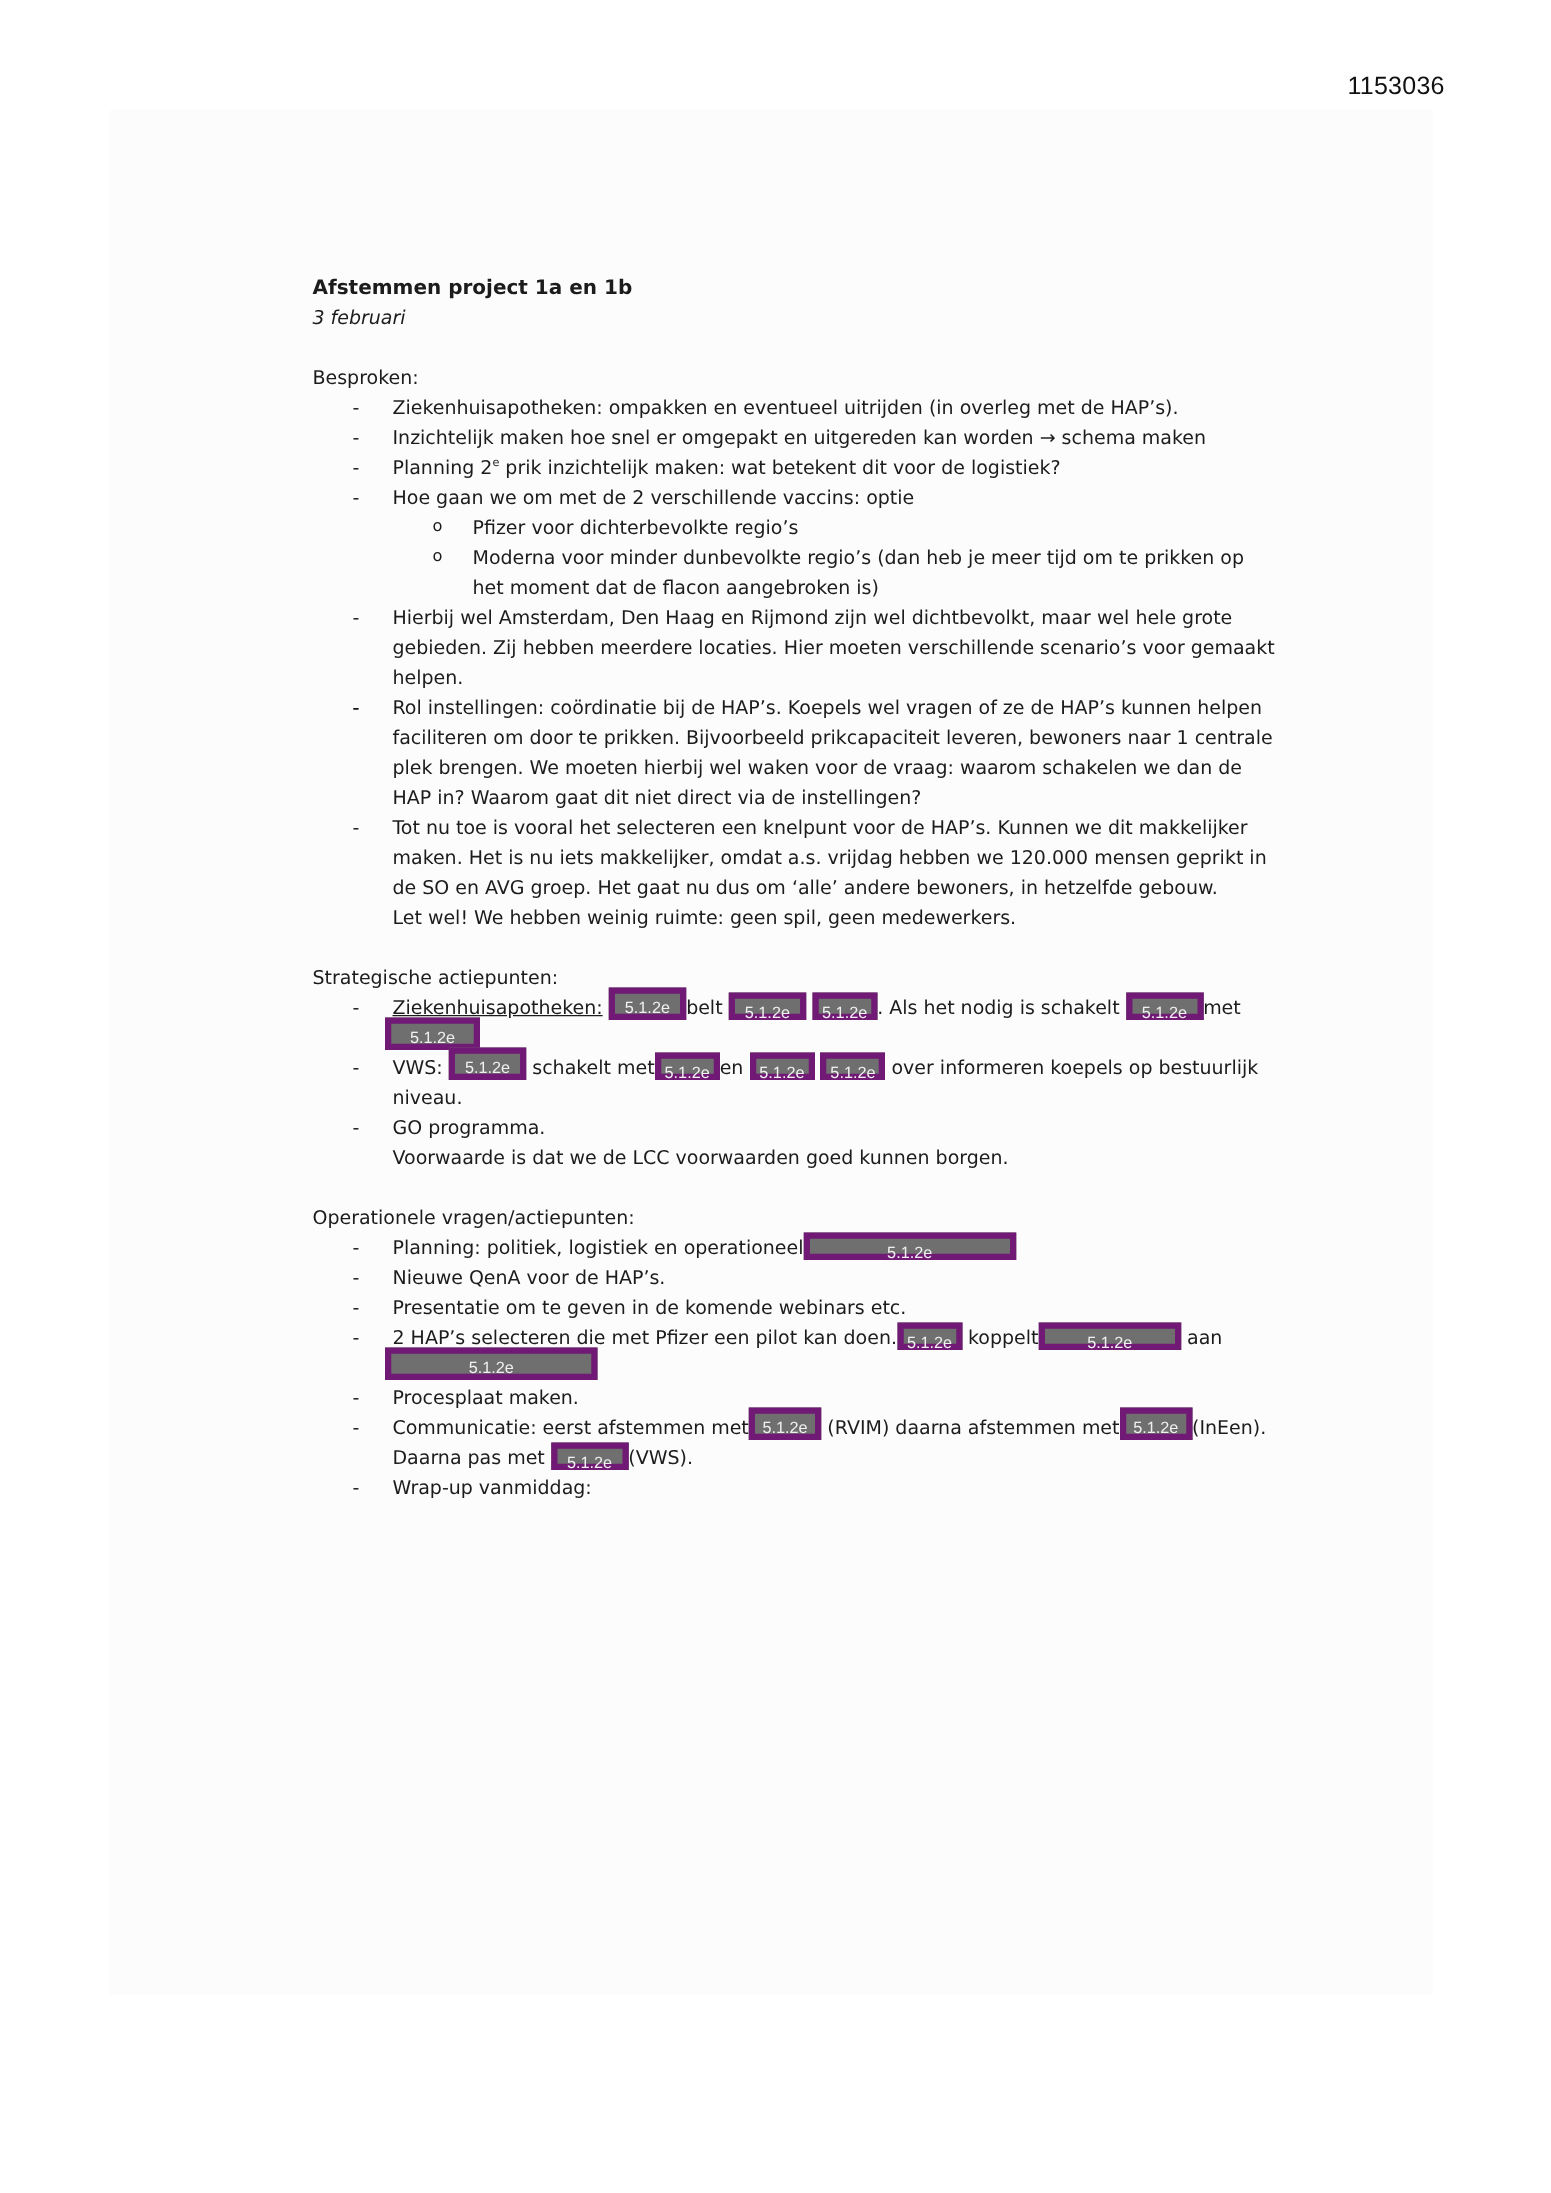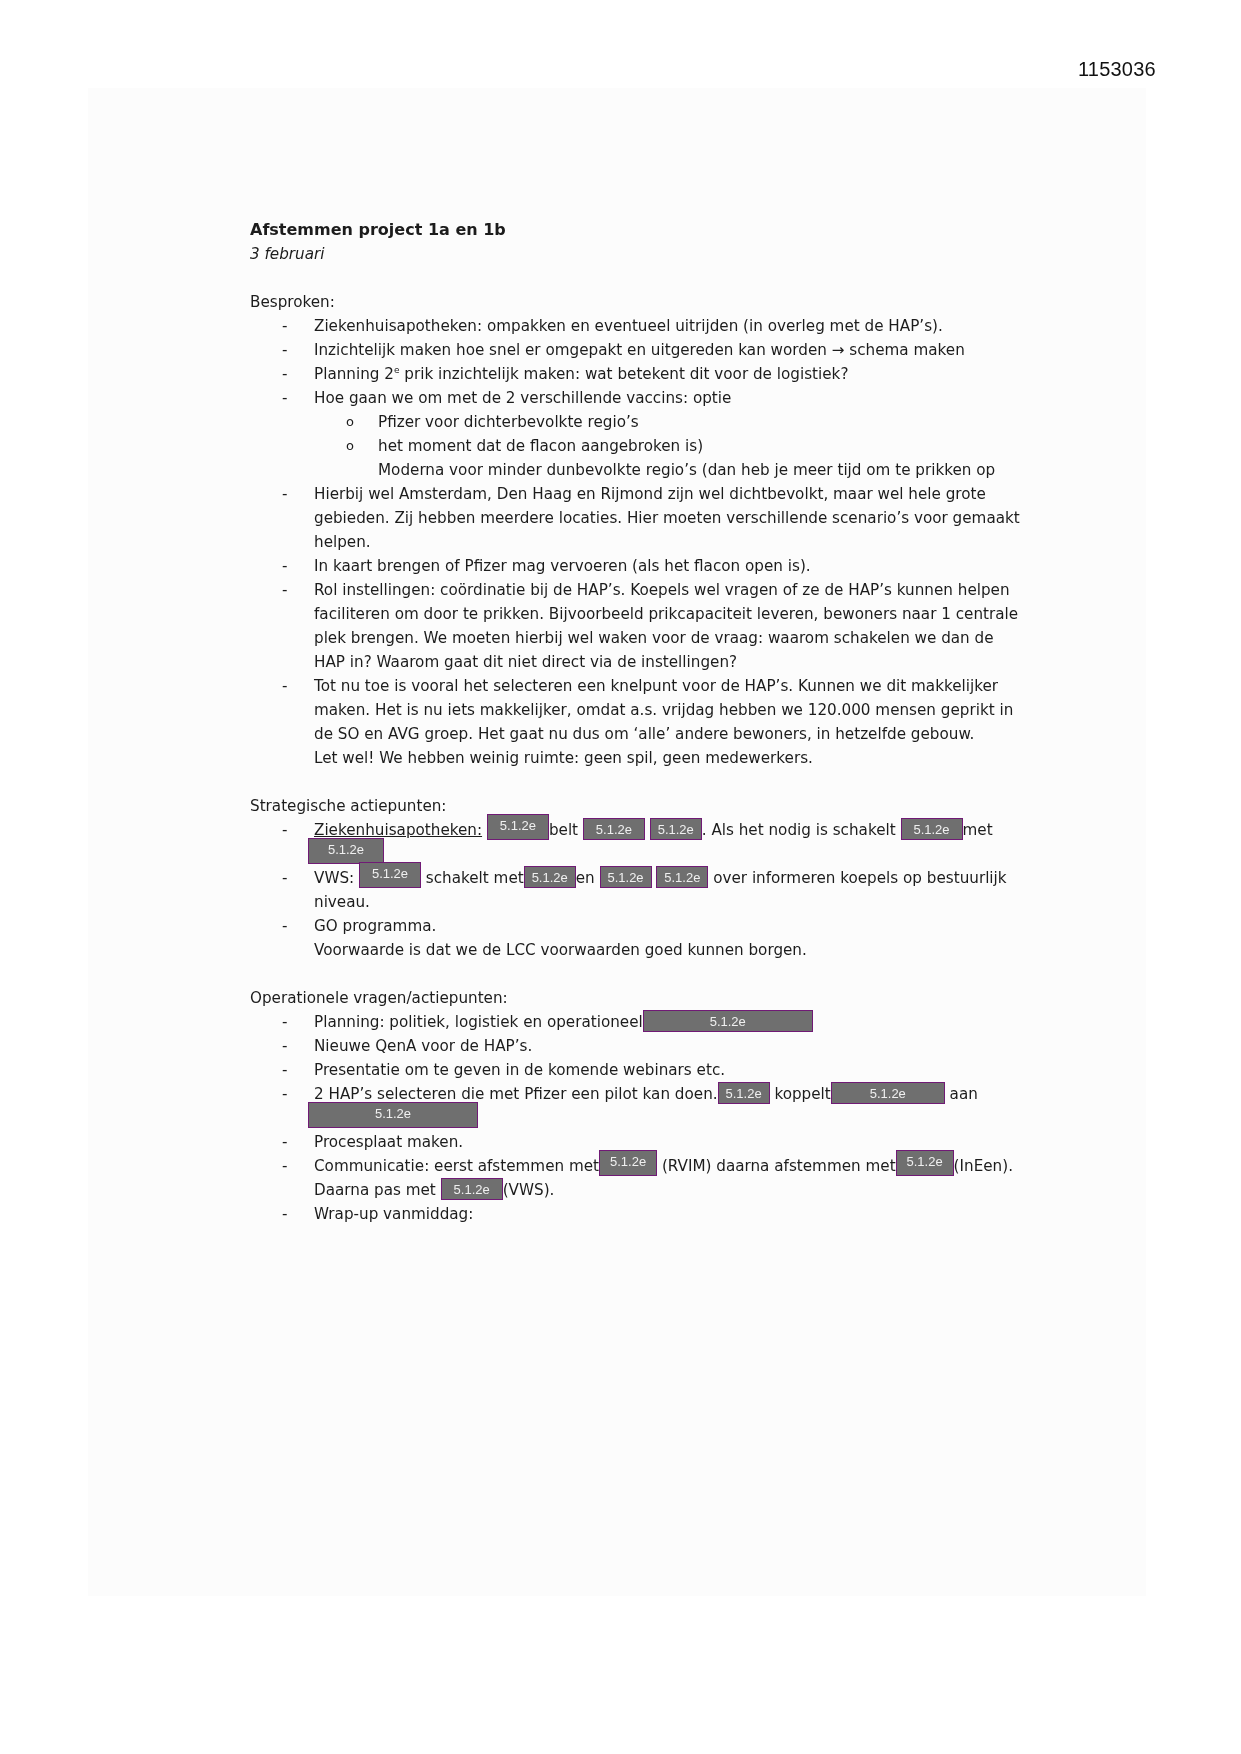--- a/index.html
+++ b/index.html
@@ -16,21 +16,21 @@
     ul.dash { list-style: none; margin: 0; padding: 0; }
     ul.dash > li { position: relative; padding-left: 64px; line-height: 24px; }
     ul.dash > li > .bullet { position: absolute; left: 32px; top: 0; }
     ul.sub { list-style: none; margin: 0; padding: 0; }
     ul.sub > li { position: relative; padding-left: 64px; line-height: 24px; }
     ul.sub > li > .bullet { position: absolute; left: 32px; top: 0; font-size: 13px; }
     .line { display: block; }
     .redact { display: inline-block; background: #6f6f6f; color: #f0f0f0;
               font-family: "Liberation Sans", sans-serif; font-size: 13px;
               text-align: center; vertical-align: middle; line-height: 22px; height: 22px;
-              border: 1px solid #701a75; box-sizing: border-box; margin-top: -4px; }
+              border: 5px solid #701a75; box-sizing: border-box; margin-top: -4px; }
     .redact.tall { height: 26px; line-height: 22px; vertical-align: top; margin-top: -4px; }
     .redact.w50 { width: 52px; }
     .redact.w58 { width: 62px; }
     .redact.w72 { width: 76px; }
     .redact.w112 { width: 114px; }
     .redact.w168 { width: 170px; }
     .redact.w56b { width: 58px; }
     .redact.block-left { margin-left: -6px; }
     sup { font-size: 9px; vertical-align: super; line-height: 0; }
   </style>
@@ -61,34 +61,33 @@
     <li>
       <span class="bullet">-</span>
       <span class="line">Hoe gaan we om met de 2 verschillende vaccins: optie</span>
       <ul class="sub">
         <li>
           <span class="bullet">o</span>
           <span>Pfizer voor dichterbevolkte regio’s</span>
         </li>
         <li>
           <span class="bullet">o</span>
+          <span class="line">Moderna voor minder dunbevolkte regio’s (dan heb je meer tijd om te prikken op</span>
           <span class="line">het moment dat de flacon aangebroken is)</span>
-          <span class="line">Moderna voor minder dunbevolkte regio’s (dan heb je meer tijd om te prikken op</span>
         </li>
       </ul>
     </li>
     <li>
       <span class="bullet">-</span>
       <span class="line">Hierbij wel Amsterdam, Den Haag en Rijmond zijn wel dichtbevolkt, maar wel hele grote</span>
       <span class="line">gebieden. Zij hebben meerdere locaties. Hier moeten verschillende scenario’s voor gemaakt</span>
       <span class="line">helpen.</span>
     </li>
     <li>
       <span class="bullet">-</span>
-      <span>In kaart brengen of Pfizer mag vervoeren (als het flacon open is).</span>
     </li>
     <li>
       <span class="bullet">-</span>
       <span class="line">Rol instellingen: coördinatie bij de HAP’s. Koepels wel vragen of ze de HAP’s kunnen helpen</span>
       <span class="line">faciliteren om door te prikken. Bijvoorbeeld prikcapaciteit leveren, bewoners naar 1 centrale</span>
       <span class="line">plek brengen. We moeten hierbij wel waken voor de vraag: waarom schakelen we dan de</span>
       <span class="line">HAP in? Waarom gaat dit niet direct via de instellingen?</span>
     </li>
     <li>
       <span class="bullet">-</span>

